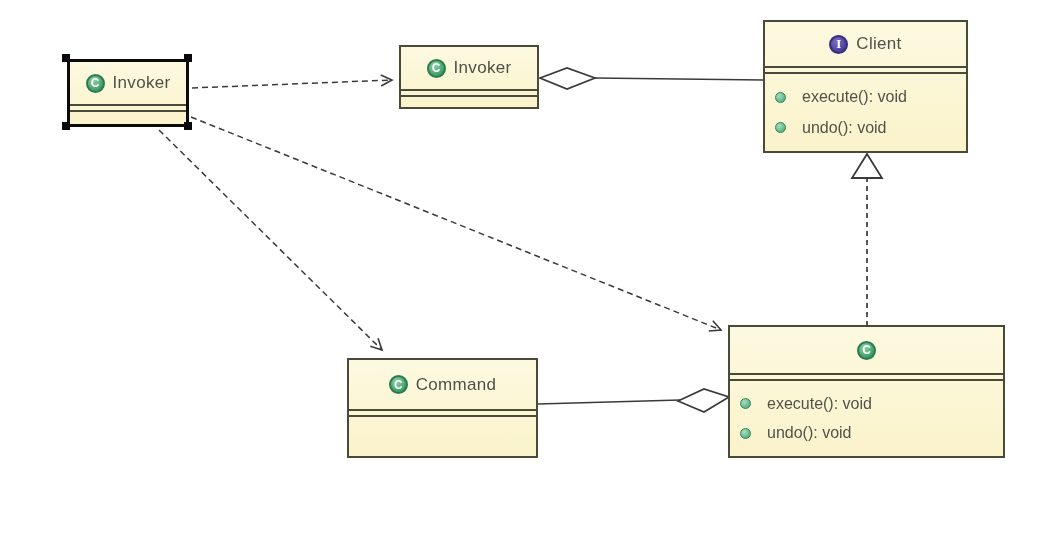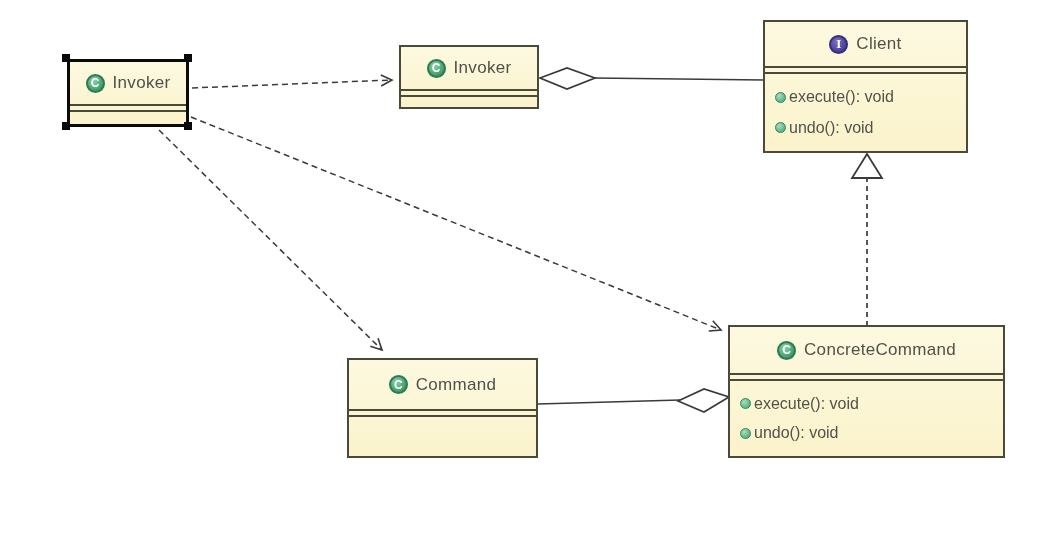--- a/index.html
+++ b/index.html
@@ -29,21 +29,21 @@
     background:radial-gradient(circle at 38% 32%, #8fd0ac, #3f9e67 70%);
     border:2px solid #2c7b4e;
   }
   .badge.itf{
     background:radial-gradient(circle at 38% 32%, #7a6fc4, #4b3f9e 70%);
     border:2px solid #372e78;
     font-family:"Liberation Serif", serif;font-size:13px;
   }
   .sep{height:4px;border-bottom:2px solid #4a4a3b;flex:0 0 auto;}
   .members{flex:1 1 auto;display:flex;flex-direction:column;justify-content:space-evenly;padding:2px 0;}
-  .mrow{display:flex;align-items:center;gap:3px;padding-left:10px;}
+  .mrow{display:flex;align-items:center;gap:16px;padding-left:10px;}
   .mrow .mtext{font-size:16px;color:#52524a;}
   .bullet{
     width:11px;height:11px;border-radius:50%;flex:0 0 auto;box-sizing:border-box;
     background:radial-gradient(circle at 35% 32%, #aadcc2, #57b183 75%);
     border:1.5px solid #2e8556;
   }
   .handle{
     position:absolute;width:8px;height:8px;background:#0a0a0a;z-index:3;
   }
   .empty-comp{flex:1 1 auto;}
@@ -132,21 +132,20 @@
     <div class="hdr" style="height:49px;">
       <span class="badge cls">C</span>
       <span class="cname">Command</span>
     </div>
     <div class="sep"></div>
   </div>
 
   <div class="uml-box" style="left:728px;top:325px;width:277px;height:133px;">
     <div class="hdr" style="height:46px;">
       <span class="badge cls">C</span>
-      <span class="cname">ConcreteCommand</span>
     </div>
     <div class="sep"></div>
     <div class="members">
       <div class="mrow">
         <span class="bullet"></span>
         <span class="mtext">execute(): void</span>
       </div>
       <div class="mrow">
         <span class="bullet"></span>
         <span class="mtext">undo(): void</span>

